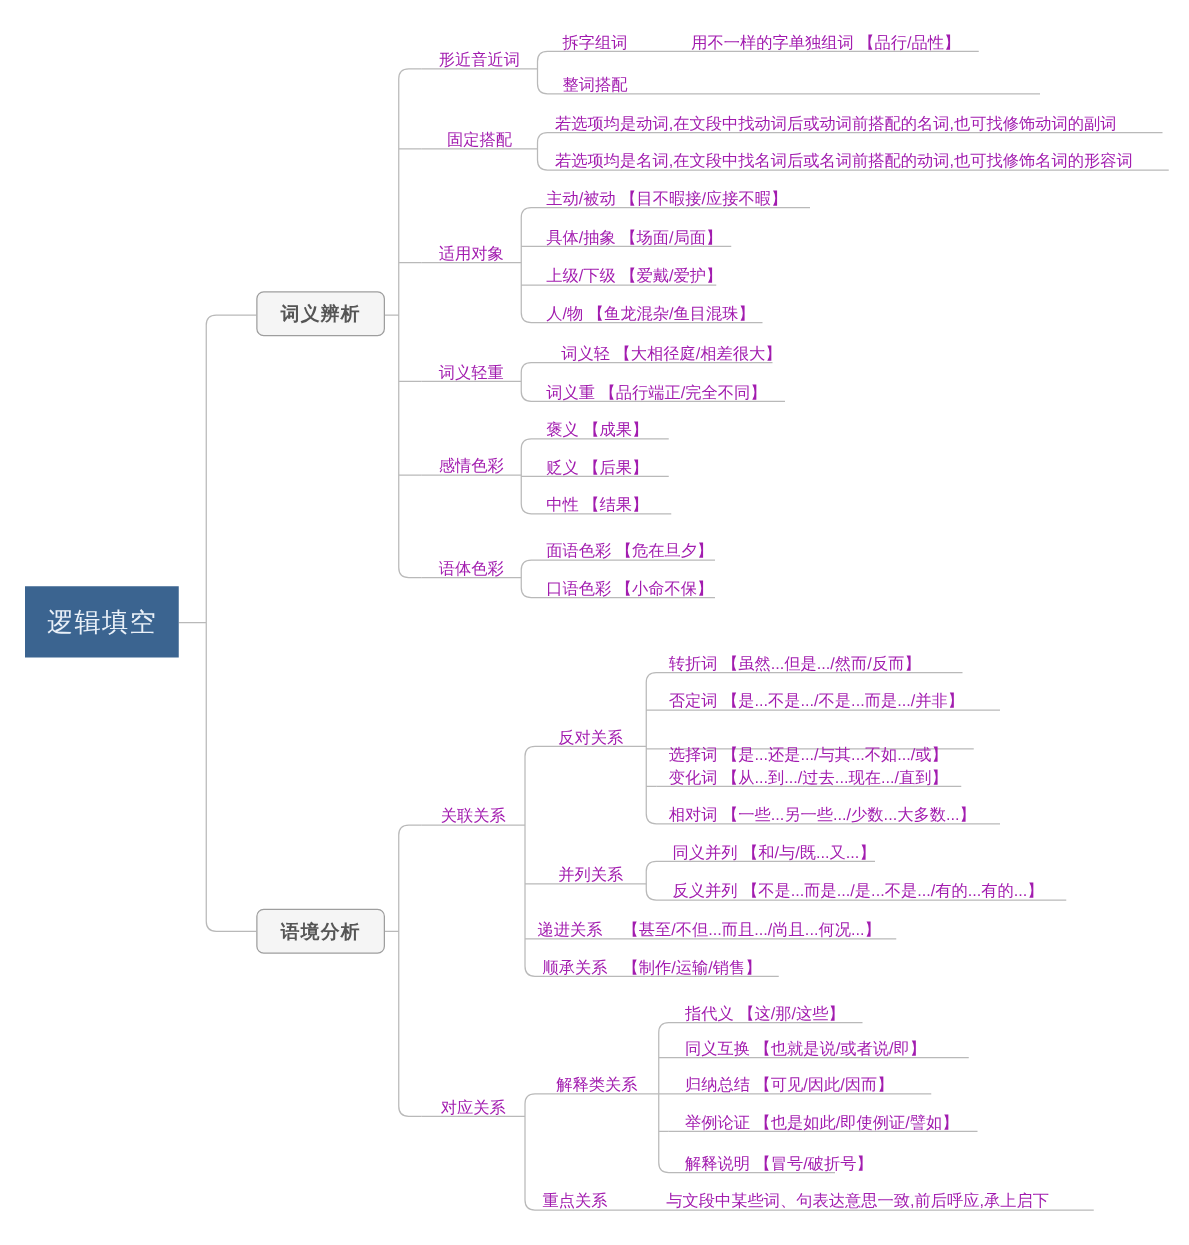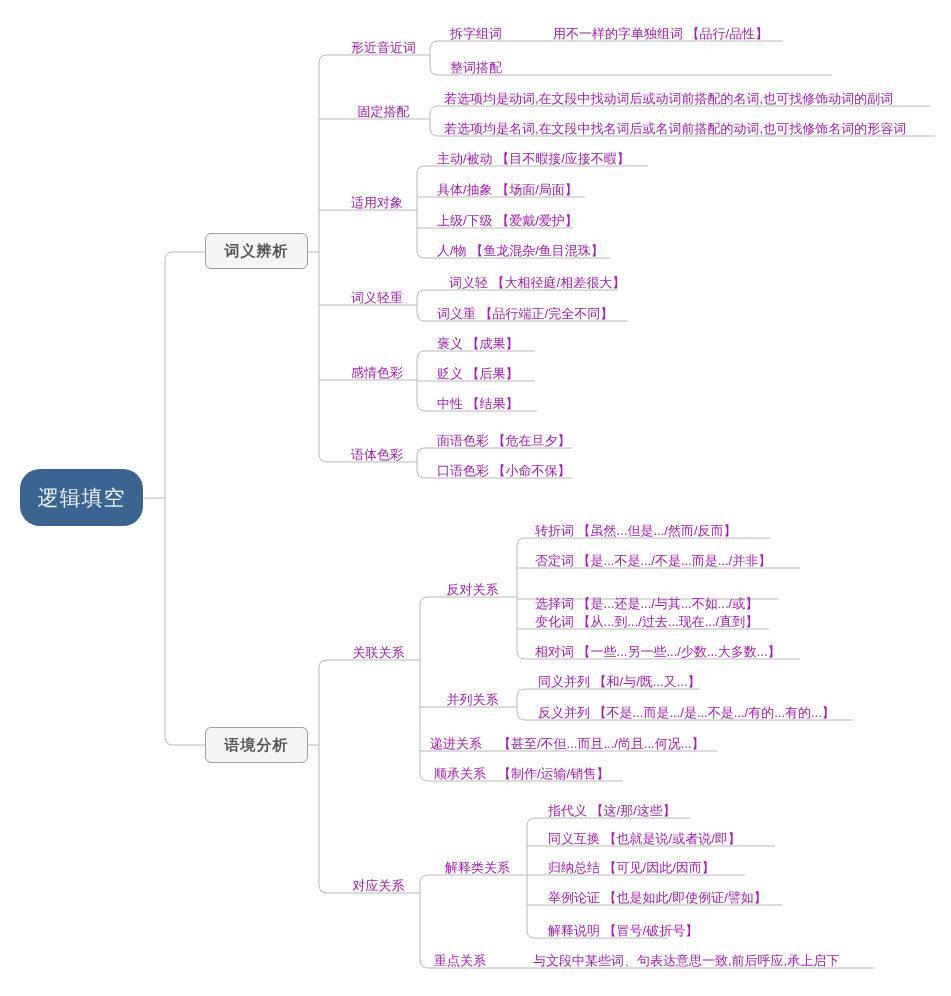--- a/index.html
+++ b/index.html
@@ -5,21 +5,21 @@
   html,body{margin:0;padding:0;background:#fff;}
   #canvas{
     position:relative;width:951px;height:996px;background:#ffffff;overflow:hidden;
     font-family:"Liberation Sans","DejaVu Sans",sans-serif;color:#4a4a4a;
   }
   #wires{position:absolute;left:0;top:0;}
   .n{position:absolute;height:15px;line-height:15px;font-size:13px;white-space:nowrap;color:#a21caf;}
   .ctr{text-align:center;}
   .root{
     position:absolute;left:20px;top:469px;width:123px;height:57px;
-    background:#3b6490;border-radius:20px;color:#e9f0f8;
+    background:#3b6490;border-radius:0;color:#e9f0f8;
     font-size:21px;display:flex;align-items:center;justify-content:center;letter-spacing:1px;
   }
   .lv1{
     position:absolute;width:103px;height:36px;background:#f5f5f5;
     border:1px solid #9e9e9e;border-radius:6px;box-sizing:border-box;
     font-size:15px;color:#555;display:flex;align-items:center;justify-content:center;letter-spacing:1px;font-weight:bold;
   }
 </style>
 </head>
 <body>

